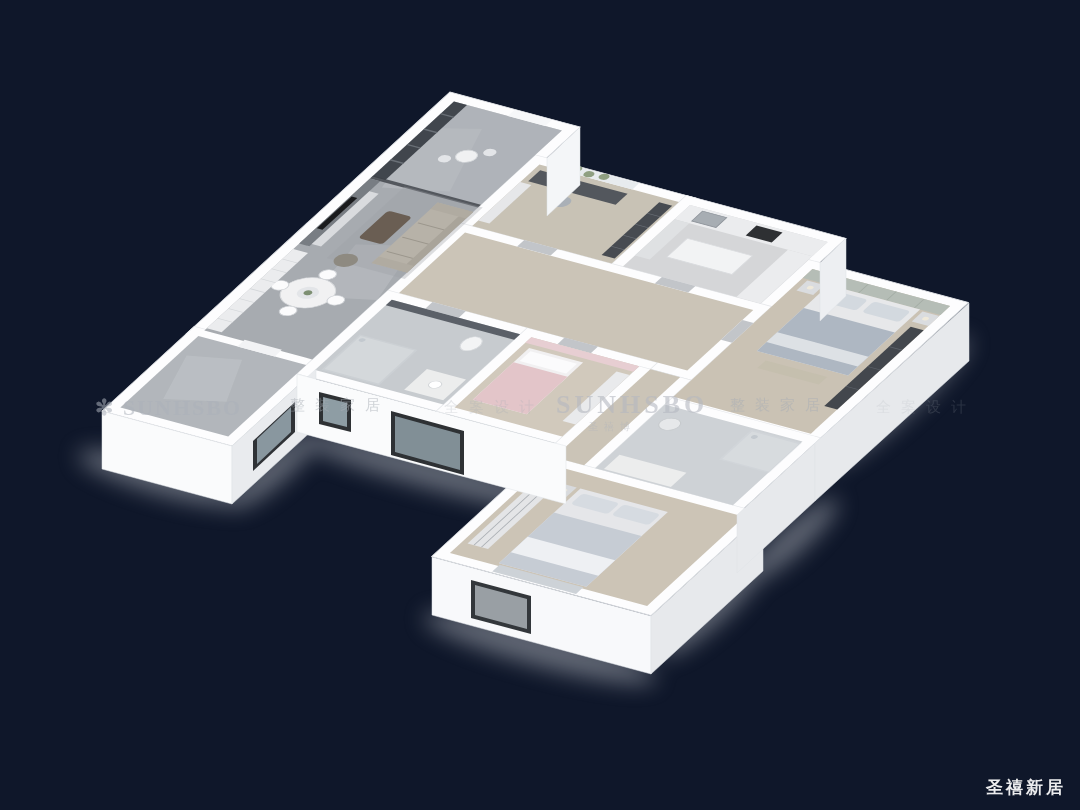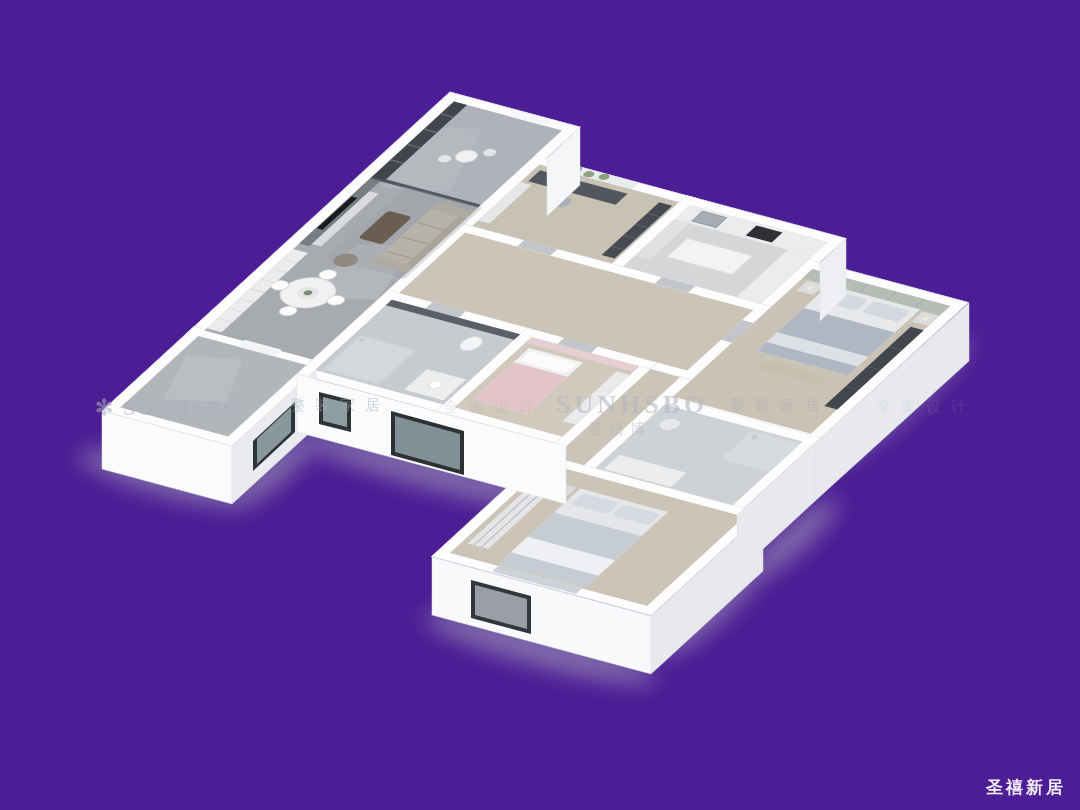--- a/index.html
+++ b/index.html
@@ -1,23 +1,23 @@
 <!DOCTYPE html>
 <html><head>
 <meta charset="utf-8">
 <style>
   html,body{margin:0;padding:0;}
-  .stage{position:relative;width:1080px;height:810px;background:#4c1d95;overflow:hidden;
+  .stage{position:relative;width:1080px;height:810px;background:#0f172a;overflow:hidden;
          font-family:"Liberation Sans",sans-serif;}
   .stage svg{position:absolute;left:0;top:0;}
   .wm{position:absolute;white-space:nowrap;color:rgba(172,177,185,0.55);pointer-events:none;}
   .wm-logo{font-size:22px;letter-spacing:2px;font-family:"Liberation Serif",serif;font-weight:bold;}
   .wm-brand{font-size:26px;letter-spacing:4px;font-family:"Liberation Serif",serif;font-weight:bold;
             color:rgba(180,184,192,0.6);}
-  .wm-sub{font-size:15px;letter-spacing:6px;color:rgba(178,182,190,0.5);}
+  .wm-sub{font-size:10px;letter-spacing:6px;color:rgba(178,182,190,0.5);}
   .wm-cn{font-size:15px;letter-spacing:10px;color:rgba(168,173,181,0.5);}
   .wm-cn.faint{opacity:.55;}
   .wm-corner{font-size:17px;font-weight:bold;letter-spacing:3px;color:rgba(255,255,255,0.92);}
 </style>
 </head>
 <body>
 
 <div class="stage">
 
 <svg width="1080" height="810" viewBox="0 0 1080 810">

